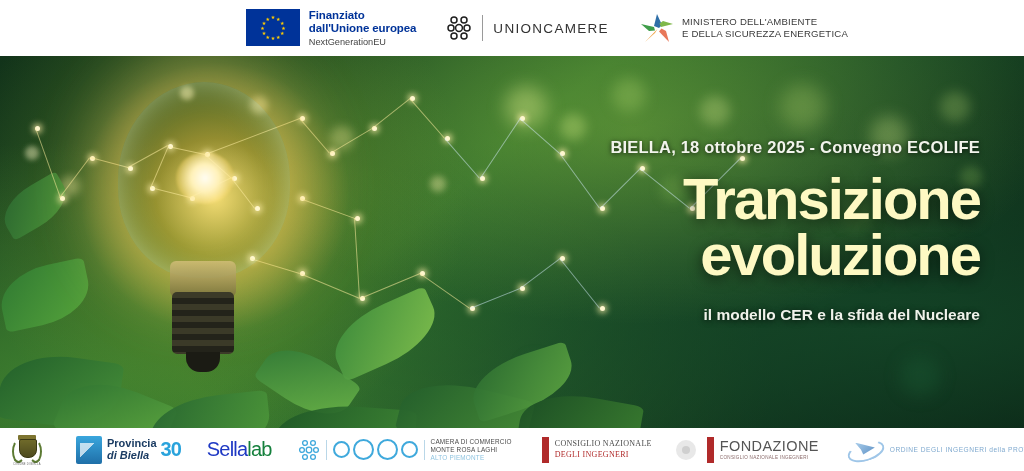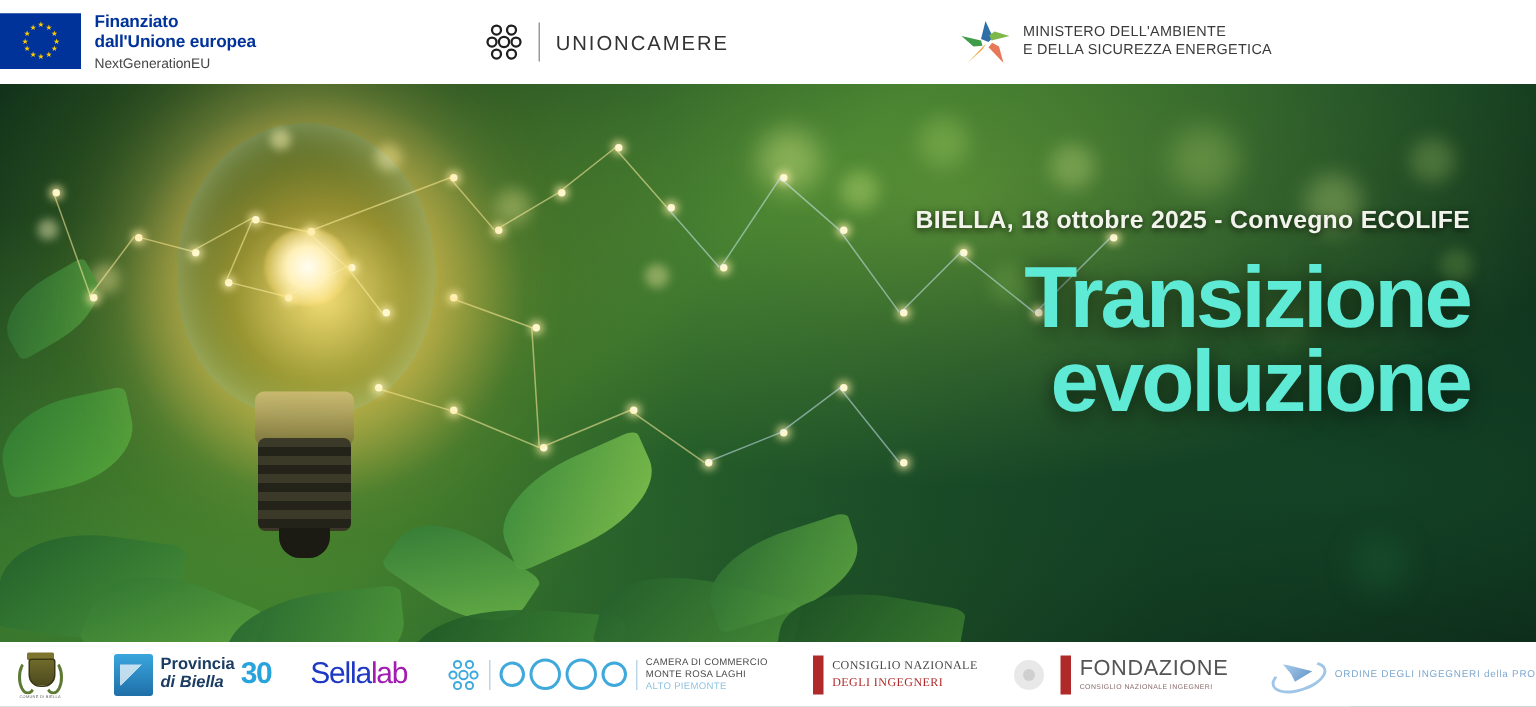--- a/index.html
+++ b/index.html
@@ -1,21 +1,21 @@
 <!DOCTYPE html>
 <html><head>
 <meta charset="utf-8">
 <style>
   html,body{margin:0;padding:0;background:#fff;}
   body{width:1024px;height:471px;overflow:hidden;font-family:"Liberation Sans",sans-serif;}
   .banner{position:relative;width:1024px;height:471px;background:#fff;}
 
   
   .topbar{position:absolute;left:0;top:0;width:848px;height:56px;background:#fff;
-          display:flex;align-items:center;justify-content:space-between;gap:30px;}
+          display:flex;align-items:center;justify-content:flex-end;gap:30px;}
   .eu-logo{display:flex;align-items:center;gap:9px;}
   .eu-flag{width:52px;height:35px;background:#003399;position:relative;flex:none;border:1px solid #003399;}
   .eu-star{position:absolute;width:4px;height:4px;color:#FFCC00;font-size:5px;line-height:4px;text-align:center;}
   .eu-txt{line-height:1.18;}
   .eu-l1{color:#003399;font-weight:bold;font-size:11.5px;letter-spacing:-.1px;}
   .eu-l2{color:#003399;font-weight:bold;font-size:11.5px;letter-spacing:-.1px;}
   .eu-l3{color:#444;font-size:9.2px;margin-top:1px;}
 
   .min-logo{display:flex;align-items:center;gap:7px;}
   .min-txt{line-height:1.28;color:#3a3a3a;font-size:9.6px;letter-spacing:.2px;}
@@ -49,21 +49,21 @@
      background:radial-gradient(circle,#fffdf2 0%,#fff1ba 35%,rgba(255,220,110,.35) 70%,rgba(255,220,110,0) 100%);
      filter:blur(1px);}
   .node{position:absolute;width:5px;height:5px;border-radius:50%;background:#fff7cf;
         box-shadow:0 0 6px 2px rgba(255,240,170,.85);}
   .link{position:absolute;height:1px;transform-origin:0 0;background:rgba(255,238,160,.55);}
   .link.cool{background:rgba(215,240,255,.5);}
 
   .hero-text{position:absolute;right:44px;top:82px;width:430px;text-align:right;z-index:6;}
   .kicker{font-size:16.5px;font-weight:bold;color:#f2f4ec;letter-spacing:.2px;
           text-shadow:0 1px 5px rgba(0,0,0,.75);margin-bottom:14px;}
-  .title{font-size:58px;line-height:.96;font-weight:bold;color:#5eead4;letter-spacing:-2px;
+  .title{font-size:58px;line-height:.96;font-weight:bold;color:#fef9c3;letter-spacing:-2px;
          text-shadow:0 3px 14px rgba(0,0,0,.6);}
   .title .l2{display:block;}
   .subtitle{margin-top:22px;font-size:15.5px;line-height:1.45;font-weight:bold;color:#f0f2ea;
             text-shadow:0 1px 6px rgba(0,0,0,.8);}
   .subtitle span{display:block;}
 
   
   .logobar{position:absolute;left:0;top:428px;width:900px;height:43px;background:#fff;
            display:flex;align-items:center;gap:0;}
   .lg{display:flex;align-items:center;flex:none;}
@@ -82,21 +82,21 @@
      border-radius:2px;position:relative;overflow:hidden;flex:none;}
   .prov-mark:after{content:"";position:absolute;left:4px;top:7px;width:18px;height:14px;
      background:linear-gradient(135deg,#fff 0 45%,transparent 45%);opacity:.7;}
   .prov-txt{margin-left:5px;line-height:1.05;}
   .prov-l1{font-size:11px;font-weight:bold;color:#1b3c63;}
   .prov-l2{font-size:11px;font-weight:bold;color:#1b3c63;font-style:italic;}
   .prov-30{margin-left:4px;font-size:20px;font-weight:bold;color:#29a3dc;letter-spacing:-1px;}
 
   .sella{font-size:20px;font-weight:normal;letter-spacing:-.8px;}
   .sella .s1{color:#1f39c4;}
-  .sella .s2{color:#a21caf;}
+  .sella .s2{color:#15803d;}
 
   .cc-chain{display:flex;align-items:center;gap:3px;}
   .ring{width:13px;height:13px;border:2.2px solid #3fa9dc;border-radius:50%;}
   .ring.big{width:17px;height:17px;}
   .cc-sep{width:1px;height:20px;background:#b9d7e8;margin:0 6px;}
   .cc-txt{line-height:1.25;}
   .cc-l1{font-size:6.4px;color:#4a4a4a;letter-spacing:.2px;}
   .cc-l2{font-size:6.4px;color:#4a4a4a;letter-spacing:.2px;}
   .cc-l3{font-size:6.4px;color:#8fc4e0;letter-spacing:.2px;}
 
@@ -282,20 +282,21 @@
     <div class="bulb-base"></div>
     <div class="bulb-tip"></div>
 
     <div class="hero-text">
       <div class="kicker">BIELLA, 18 ottobre 2025 - Convegno ECOLIFE</div>
       <div class="title">
         <span class="l1">Transizione</span>
         <span class="l2">evoluzione</span>
       </div>
       <div class="subtitle">
+        <span>il modello CER e la sfida del Nucleare</span>
       </div>
     </div>
   </div>
 
   <div class="logobar">
 
     <div class="lg" style="margin-left:10px">
       <div class="crest">
         <div class="crest-crown"></div>
         <div class="crest-shield"></div>

